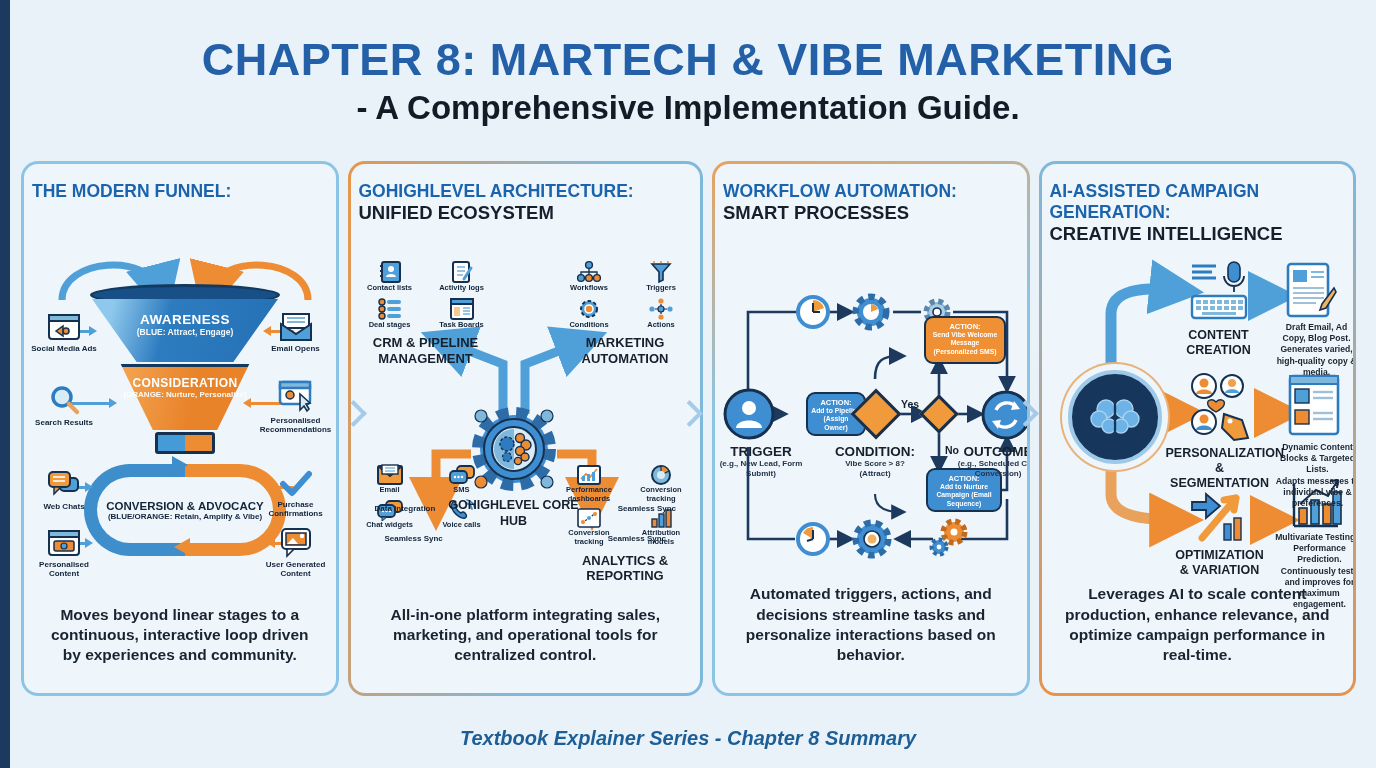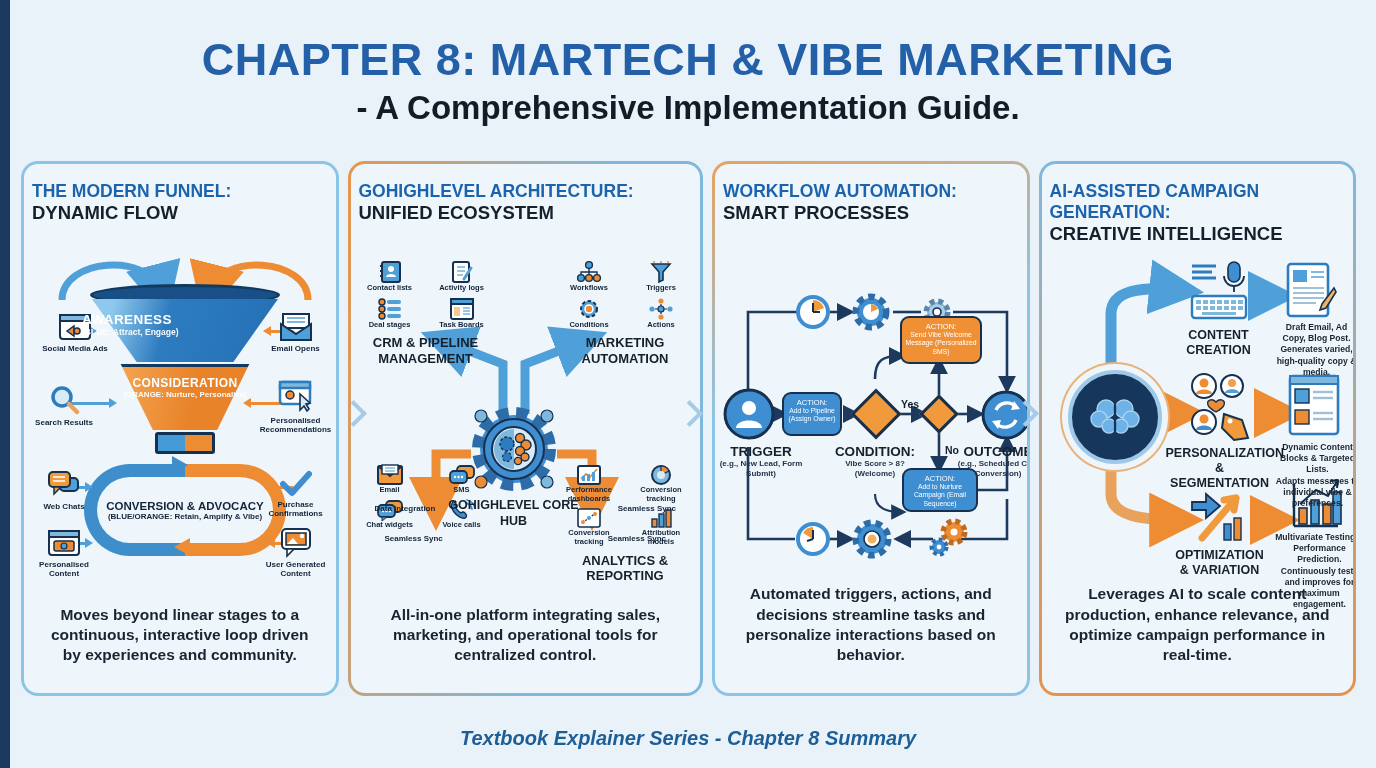--- a/index.html
+++ b/index.html
@@ -27,21 +27,21 @@
   .ptitle .black{color:#16202c;display:block;font-size:18.5px;}
   .caption{position:absolute;bottom:28px;left:16px;right:16px;text-align:center;font-size:15.5px;font-weight:bold;color:#1a2430;line-height:1.3;}
   .pgfx{position:absolute;inset:0;}
   .abs{position:absolute;}
   .lbl{font-weight:bold;color:#13243a;text-align:center;line-height:1.15;}
   
   .f-bowl{left:68px;top:128px;width:186px;height:70px;background:linear-gradient(105deg,#8ec8ec 12%,#2e7cc0 40%,#2470b4);clip-path:polygon(0 10%,100% 10%,76% 100%,24% 100%);}
   .f-ellipse{left:66px;top:120px;width:190px;height:22px;border-radius:50%;background:#174f86;border:3px solid #123a60;box-sizing:border-box;}
   .f-mid{left:94px;top:200px;width:134px;height:66px;background:linear-gradient(100deg,#f5a552,#e8832a 55%);clip-path:polygon(2% 0,98% 0,74% 100%,26% 100%);border-top:3px solid #123a60;box-sizing:border-box;}
   .f-neck{left:131px;top:268px;width:60px;height:22px;background:linear-gradient(90deg,#459ad8 50%,#ee8c33 50%);border:3px solid #16304f;border-radius:3px;box-sizing:border-box;}
-  .f-txt1{left:58px;top:148px;width:206px;color:#fff;z-index:3;}
+  .f-txt1{left:58px;top:148px;width:206px;text-align:center;color:#fff;z-index:3;}
   .f-t{font-size:13.5px;font-weight:bold;letter-spacing:.4px;}
   .f-s{font-size:8.5px;font-weight:bold;opacity:.95;}
   .f-txt2{left:74px;top:212px;width:174px;text-align:center;color:#fff;z-index:3;}
   .loop{left:60px;top:300px;width:202px;height:92px;border-radius:48px;background:linear-gradient(90deg,#3d8ecb 0 50%,#ee8c33 50% 100%);}
   .loop-in{position:absolute;inset:13px;border-radius:36px;background:#eef6fb;display:flex;flex-direction:column;justify-content:center;text-align:center;}
   .loop-t{font-size:11.5px;font-weight:bold;color:#13243a;}
   .loop-s{font-size:8px;font-weight:bold;color:#13243a;}
   .loop-a1{left:148px;top:292px;width:0;height:0;border-left:16px solid #3d8ecb;border-top:9px solid transparent;border-bottom:9px solid transparent;z-index:3;}
   .loop-a2{left:150px;top:374px;width:0;height:0;border-right:16px solid #ee8c33;border-top:9px solid transparent;border-bottom:9px solid transparent;z-index:3;}
   .side{width:72px;text-align:center;z-index:2;}
@@ -54,21 +54,21 @@
   
   .quad{width:138px;z-index:2;}
   .qgrid{display:grid;grid-template-columns:1fr 1fr;gap:4px 6px;}
   .qitem{text-align:center;}
   .qitem .lbl{font-size:7.5px;}
   .qname{font-size:13px;font-weight:bold;text-align:center;color:#16202c;margin-top:6px;line-height:1.2;}
   .hub-lbl{font-size:12.5px;font-weight:bold;text-align:center;color:#16202c;line-height:1.25;z-index:3;}
   .conn{font-size:8px;font-weight:bold;color:#13243a;z-index:3;margin-top:48px;}
   
   .node-circle{border-radius:50%;box-sizing:border-box;z-index:2;}
-  .fc-box{border-radius:9px;box-sizing:border-box;color:#fff;text-align:center;font-weight:normal;z-index:2;padding:4px 3px;}
+  .fc-box{border-radius:9px;box-sizing:border-box;color:#fff;text-align:center;font-weight:bold;z-index:2;padding:4px 3px;margin-left:24px;}
   .fc-blue{background:#3f8ed2;border:2.5px solid #16304f;}
   .fc-orange{background:#f09034;border:2.5px solid #16304f;}
   .fc-box .at{font-size:7.5px;display:block;}
   .fc-box .ab{font-size:6.8px;display:block;line-height:1.25;}
   .diamond{background:#f09a3c;border:3px solid #16304f;transform:rotate(45deg);box-sizing:border-box;z-index:2;}
   .fc-lbl{text-align:center;z-index:2;}
   .fc-lbl .t{font-size:13.5px;font-weight:bold;color:#16202c;display:block;}
   .fc-lbl .s{font-size:8px;font-weight:bold;color:#24344a;display:block;line-height:1.25;}
   .yn{font-size:10.5px;font-weight:bold;color:#16202c;z-index:3;}
   
@@ -89,21 +89,20 @@
   <div class="title1">CHAPTER 8: MARTECH &amp; VIBE MARKETING</div>
   <div class="title2">- A Comprehensive Implementation Guide.</div>
 </div>
 
 <div class="panels">
 
   <div class="panel-g pg1">
     <div class="panel">
       <div class="ptitle">
         <span class="blue">THE MODERN FUNNEL:</span>
-        <span class="black">DYNAMIC FLOW</span>
       </div>
       <div class="pgfx">
 
         <svg class="abs" style="left:30px;top:86px;" width="262" height="52">
           <defs>
             <marker id="p1b" markerWidth="8" markerHeight="8" refX="4" refY="4" orient="auto">
                 <path d="M0,0 L8,4 L0,8 z" fill="#4f9fd8"></path>
               </marker>
             <marker id="p1o" markerWidth="8" markerHeight="8" refX="4" refY="4" orient="auto">
                 <path d="M0,0 L8,4 L0,8 z" fill="#ee8c33"></path>
@@ -128,21 +127,21 @@
 
         <div class="abs loop">
           <div class="loop-in">
             <div class="loop-t">CONVERSION &amp; ADVOCACY</div>
             <div class="loop-s">(BLUE/ORANGE: Retain, Amplify &amp; Vibe)</div>
           </div>
         </div>
         <div class="abs loop-a1"></div>
         <div class="abs loop-a2"></div>
 
-        <div class="abs side" style="left:15px;top:148px;">
+        <div class="abs side" style="left:4px;top:148px;">
           <svg class="ic" style="margin:0 auto" width="34" height="30">
             <rect x="2" y="3" width="30" height="24" rx="3" fill="#fff" stroke="#16304f" stroke-width="2"></rect>
             <rect x="2" y="3" width="30" height="6" fill="#7fb8dd" stroke="#16304f" stroke-width="2"></rect>
             <path d="M9,19 L16,14 L16,24 Z" fill="#ee8c33" stroke="#16304f" stroke-width="1.5"></path>
             <circle cx="19" cy="19" r="3" fill="#ee8c33" stroke="#16304f" stroke-width="1.5"></circle>
           </svg>
           <div class="lbl">Social Media Ads</div>
         </div>
         <div class="abs side" style="left:4px;top:220px;">
           <svg class="ic" style="margin:0 auto" width="34" height="32">
@@ -540,21 +539,21 @@
           <path d="M17,39 L11,31 L20,30 Z" fill="#fff"></path>
         </svg>
 
         <div class="abs fc-lbl" style="left:0px;top:280px;width:92px;">
           <span class="t">TRIGGER</span>
           <span class="s">(e.g., New Lead, Form Submit)</span>
         </div>
         <div class="abs fc-lbl" style="left:105px;top:280px;width:110px;">
           <span class="t">CONDITION:</span>
           <span class="s">Vibe Score &gt; 8?</span>
-          <span class="s">(Welcome)</span>
+          <span class="s">(Attract)</span>
         </div>
         <div class="abs fc-lbl" style="left:240px;top:280px;width:86px;">
           <span class="t">OUTCOME</span>
           <span class="s">(e.g., Scheduled Call, Conversion)</span>
         </div>
 
         <svg class="abs" style="left:80px;top:357px;" width="36" height="36">
           <circle cx="18" cy="18" r="15" fill="#fff" stroke="#3f8ed2" stroke-width="4"></circle>
           <path d="M18,18 L18,6 A12,12 0 0 0 8,12 Z" fill="#f09a3c"></path>
           <line x1="18" y1="18" x2="18" y2="9" stroke="#16304f" stroke-width="2"></line>

